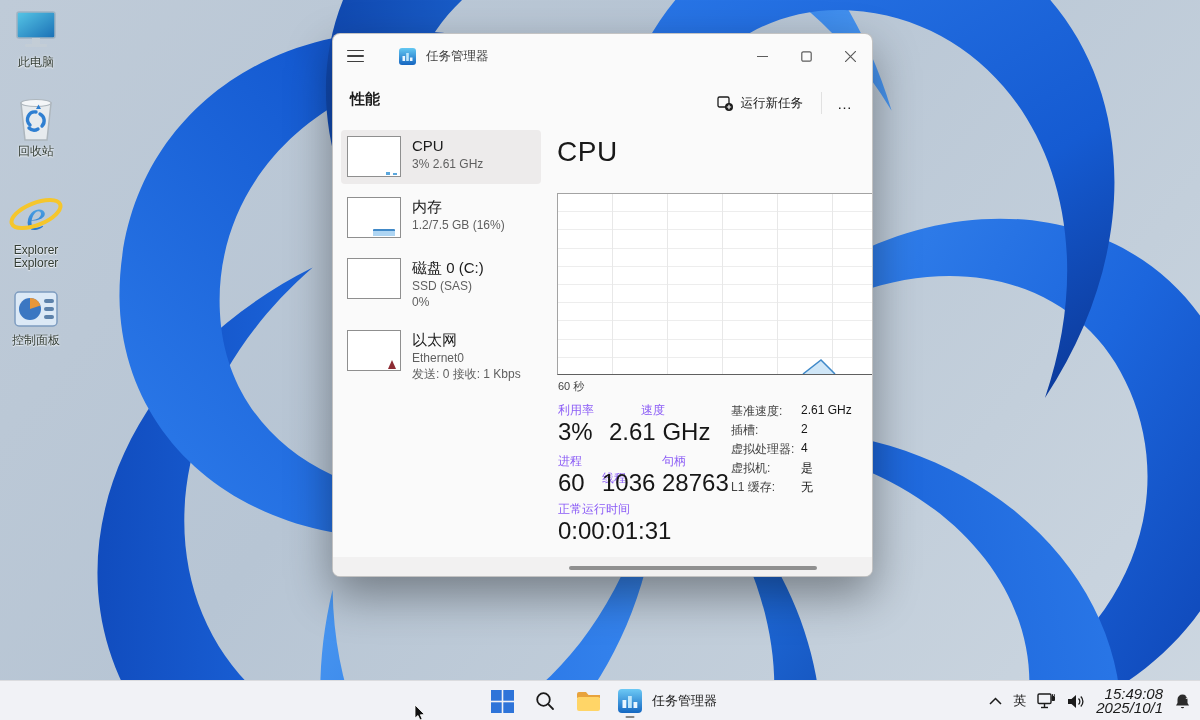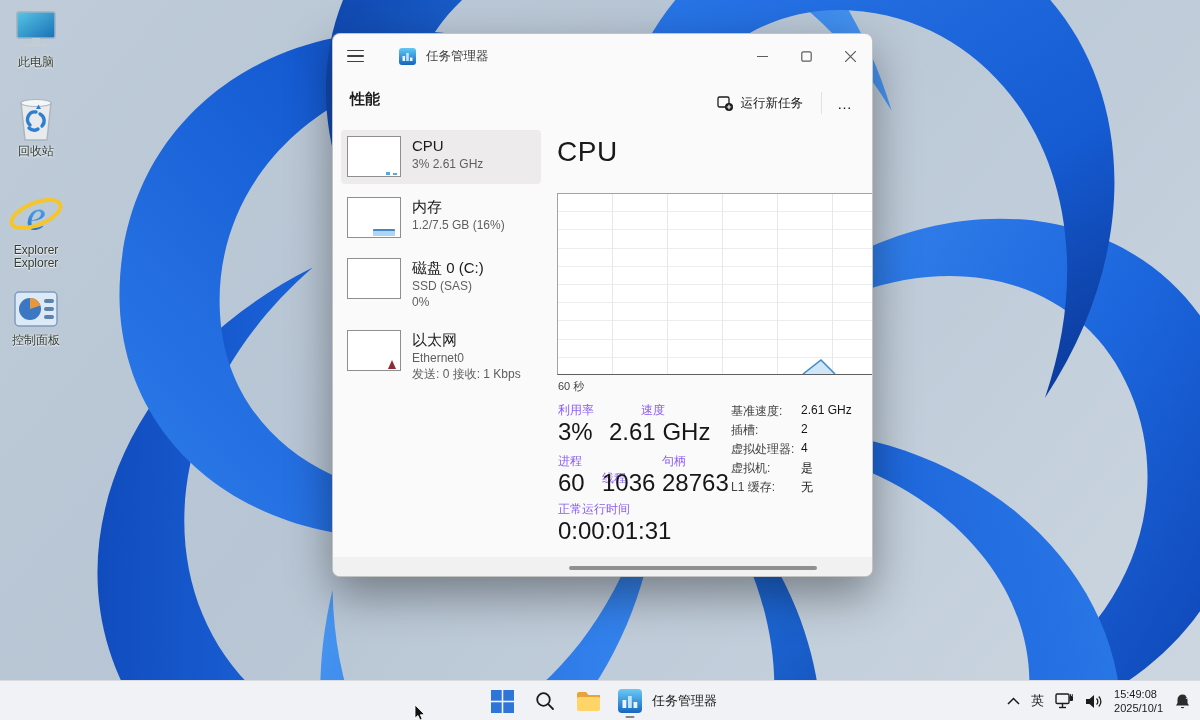--- a/index.html
+++ b/index.html
@@ -71,21 +71,21 @@
 
   
   .taskbar { position:absolute; left:0; top:680px; width:1200px; height:40px; background:#f1f2f6; border-top:1px solid rgba(0,0,0,.09); }
   .tb-center { position:absolute; left:488px; top:0; height:40px; display:flex; align-items:center; gap:15px; }
   .tb-btn { width:28px; height:28px; display:flex; align-items:center; justify-content:center; border-radius:4px; position:relative; }
   .tm-task { display:flex; align-items:center; gap:9px; }
   .tm-ind { position:absolute; left:50%; transform:translateX(-50%); bottom:-4px; width:9px; height:2.5px; border-radius:2px; background:#868686; }
   .tm-label { font-size:13px; color:#1b1b1b; white-space:nowrap; }
   .tray { position:absolute; right:9px; top:0; height:40px; display:flex; align-items:center; gap:11px; }
   .tray-lang { font-size:13px; color:#1b1b1b; }
-  .clock { text-align:left; font-size:11px; line-height:14px; color:#1b1b1b; }
+  .clock { text-align:right; font-size:15px; line-height:14px; color:#1b1b1b;font-style:italic; }
 
   .cursor { position:absolute; left:414px; top:705px; }
 </style>
 </head>
 <body>
 
 <div class="desktop">
 
   <svg class="wallpaper" viewBox="0 0 1200 720">
     <defs>

